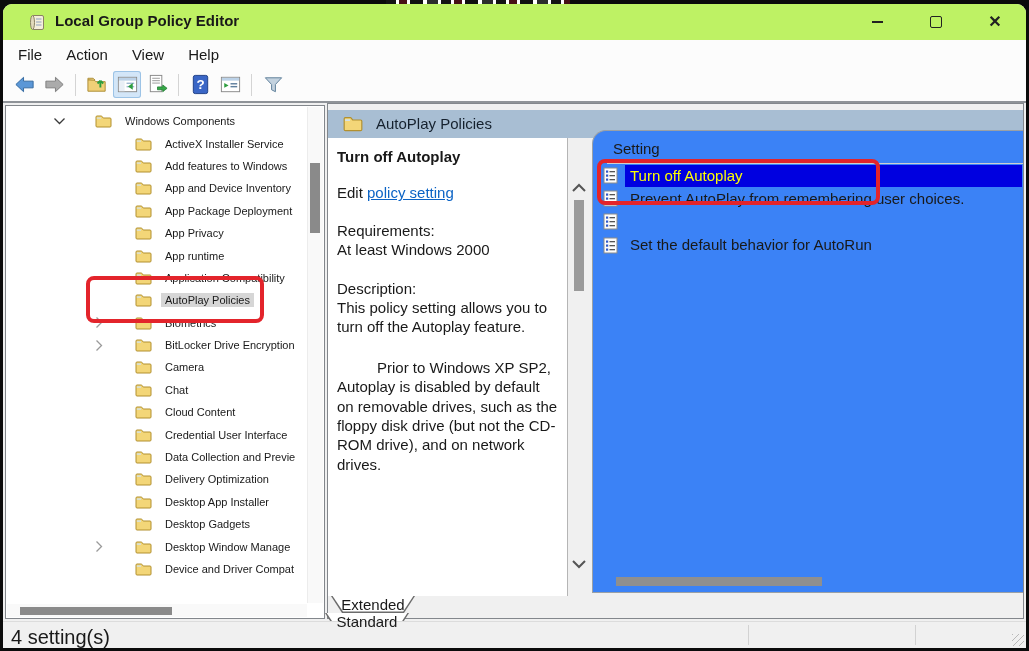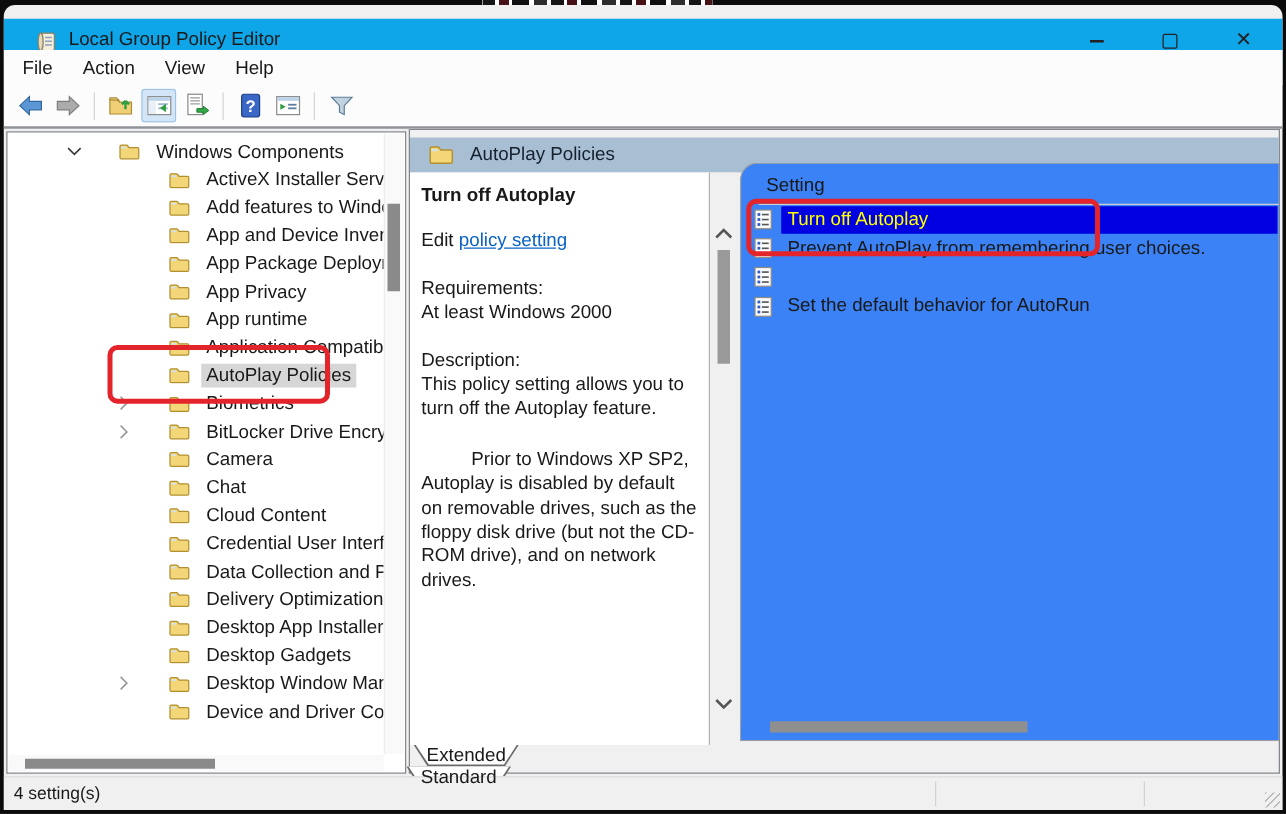--- a/index.html
+++ b/index.html
@@ -5,21 +5,21 @@
   html,body{margin:0;padding:0;background:#222;}
   .shot{position:relative;width:1029px;height:651px;background:#0b0b0b;overflow:hidden;
         font-family:"Liberation Sans",sans-serif;-webkit-font-smoothing:antialiased;}
   .artifact{position:absolute;left:386px;top:0;width:184px;height:5px;background:#fff;
     overflow:hidden;}
   .artifact .frag{position:absolute;inset:0;
     background:repeating-linear-gradient(90deg,#141414 0 10px,#fff 10px 13px,#471216 13px 21px,#fff 21px 24px,#101010 24px 37px,#fff 37px 41px,#2c2c2c 41px 52px,#fff 52px 55px);}
   .window{position:absolute;left:3px;top:4px;width:1023px;height:644px;background:#f0f0f0;
     border-radius:9px 9px 0 0;overflow:hidden;}
   
-  .titlebar{position:absolute;left:0;top:11px;width:100%;height:36px;background:#0ea5e9;}
+  .titlebar{position:absolute;left:0;top:0;width:100%;height:36px;background:#bef264;font-weight:bold;}
   .title-icon{position:absolute;left:25px;top:9px;width:19px;height:19px;}
   .title-text{position:absolute;left:52px;top:8px;font-size:15px;color:#191919;}
   .win-controls{position:absolute;right:8px;top:0;height:36px;display:flex;align-items:stretch;}
   .win-btn{width:46px;margin-left:13px;display:flex;align-items:center;justify-content:center;}
   .glyph-min{width:11px;height:1.4px;background:#222;}
   .glyph-max{width:10px;height:10px;border:1.4px solid #222;border-radius:2px;}
   .glyph-close{font-size:16px;color:#222;line-height:1;}
   
   .menubar{position:absolute;left:0;top:36px;width:100%;height:28px;background:#fcfcfc;
     display:flex;align-items:center;padding-left:3px;font-size:15px;color:#191919;}
@@ -27,21 +27,21 @@
   
   .toolbar{position:absolute;left:0;top:64px;width:100%;height:35px;background:#fcfcfc;
     border-bottom:2px solid #8f9398;display:flex;align-items:center;padding-left:6px;box-sizing:border-box;}
   .tb-btn{width:28px;height:27px;display:flex;align-items:center;justify-content:center;border-radius:3px;margin:0 1px;}
   .tb-btn.active{background:#d3e6f8;box-shadow:0 0 0 1px #9cc3e6 inset;}
   .tb-sep{width:1px;height:22px;background:#d4d4d4;margin:0 6px;}
   
   .left-pane{position:absolute;left:2px;top:101px;width:320px;height:514px;background:#fff;
     border:1px solid #83878c;box-sizing:border-box;}
   .tree{position:absolute;left:1px;top:1px;right:17px;bottom:15px;overflow:hidden;padding-top:3px;}
-  .tree-row{height:22.4px;display:flex;align-items:center;font-size:15px;color:#191919;white-space:nowrap;}
+  .tree-row{height:22.4px;display:flex;align-items:center;font-size:11px;color:#191919;white-space:nowrap;}
   .tree-row.lvl0{padding-left:44px;}
   .tree-row.lvl1{padding-left:84px;}
   .chev{flex:0 0 16px;display:flex;justify-content:center;align-items:center;}
   .folder-ic{flex:0 0 17px;margin-left:28px;display:flex;align-items:center;}
   .tree-label{margin-left:9px;padding:1px 4px;}
   .tree-row.selected .tree-label{background:var(--tree-sel,#d6d6d6);}
   .tree-vscroll{position:absolute;right:1px;top:1px;width:15px;bottom:15px;background:#f9f9f9;border-left:1px solid #ececec;}
   .tree-vthumb{position:absolute;left:2px;top:56px;width:10px;height:70px;background:#8a8a8a;}
   .tree-hscroll{position:absolute;left:1px;bottom:1px;right:17px;height:13px;background:#f9f9f9;}
   .tree-hthumb{position:absolute;left:13px;top:3px;width:152px;height:8px;background:#8a8a8a;}
@@ -81,21 +81,21 @@
   .tabs{position:absolute;left:3px;top:492px;height:24px;display:flex;flex-direction:column;}
   .tab{position:relative;height:24px;}
   .tab .shape-outer{position:absolute;inset:0;background:#6b6b6b;
     clip-path:polygon(0 0,100% 0,calc(100% - 11px) 100%,11px 100%);}
   .tab .shape-inner{position:absolute;left:0;right:0;top:0;bottom:1.4px;background:#fff;
     clip-path:polygon(1.6px 0,calc(100% - 1.6px) 0,calc(100% - 11.8px) 100%,12px 100%);}
   .tab .tab-label{position:relative;z-index:1;display:flex;height:100%;align-items:center;
     justify-content:center;font-size:15px;color:#191919;}
   
   .statusbar{position:absolute;left:0;bottom:0;width:100%;height:26px;background:#f0f0f0;border-top:1px solid #dcdcdc;}
-  .status-text{position:absolute;left:8px;top:4px;font-size:14px;color:#191919;}
+  .status-text{position:absolute;left:8px;top:4px;font-size:20px;color:#191919;}
   .status-sep{position:absolute;top:3px;width:1px;height:20px;background:#d2d2d2;}
   .grip{position:absolute;right:2px;bottom:2px;width:12px;height:12px;
     background:repeating-linear-gradient(-45deg,transparent 0 3px,#b9b9b9 3px 4.2px);}
   
   .anno{position:absolute;border:4px solid var(--anno,#e3242b);border-radius:8px;pointer-events:none;z-index:50;}
   .anno-tree{left:83px;top:272px;width:170px;height:39px;}
   .anno-list{left:594px;top:155px;width:275px;height:38px;}
 </style>
 </head>
 <body>

